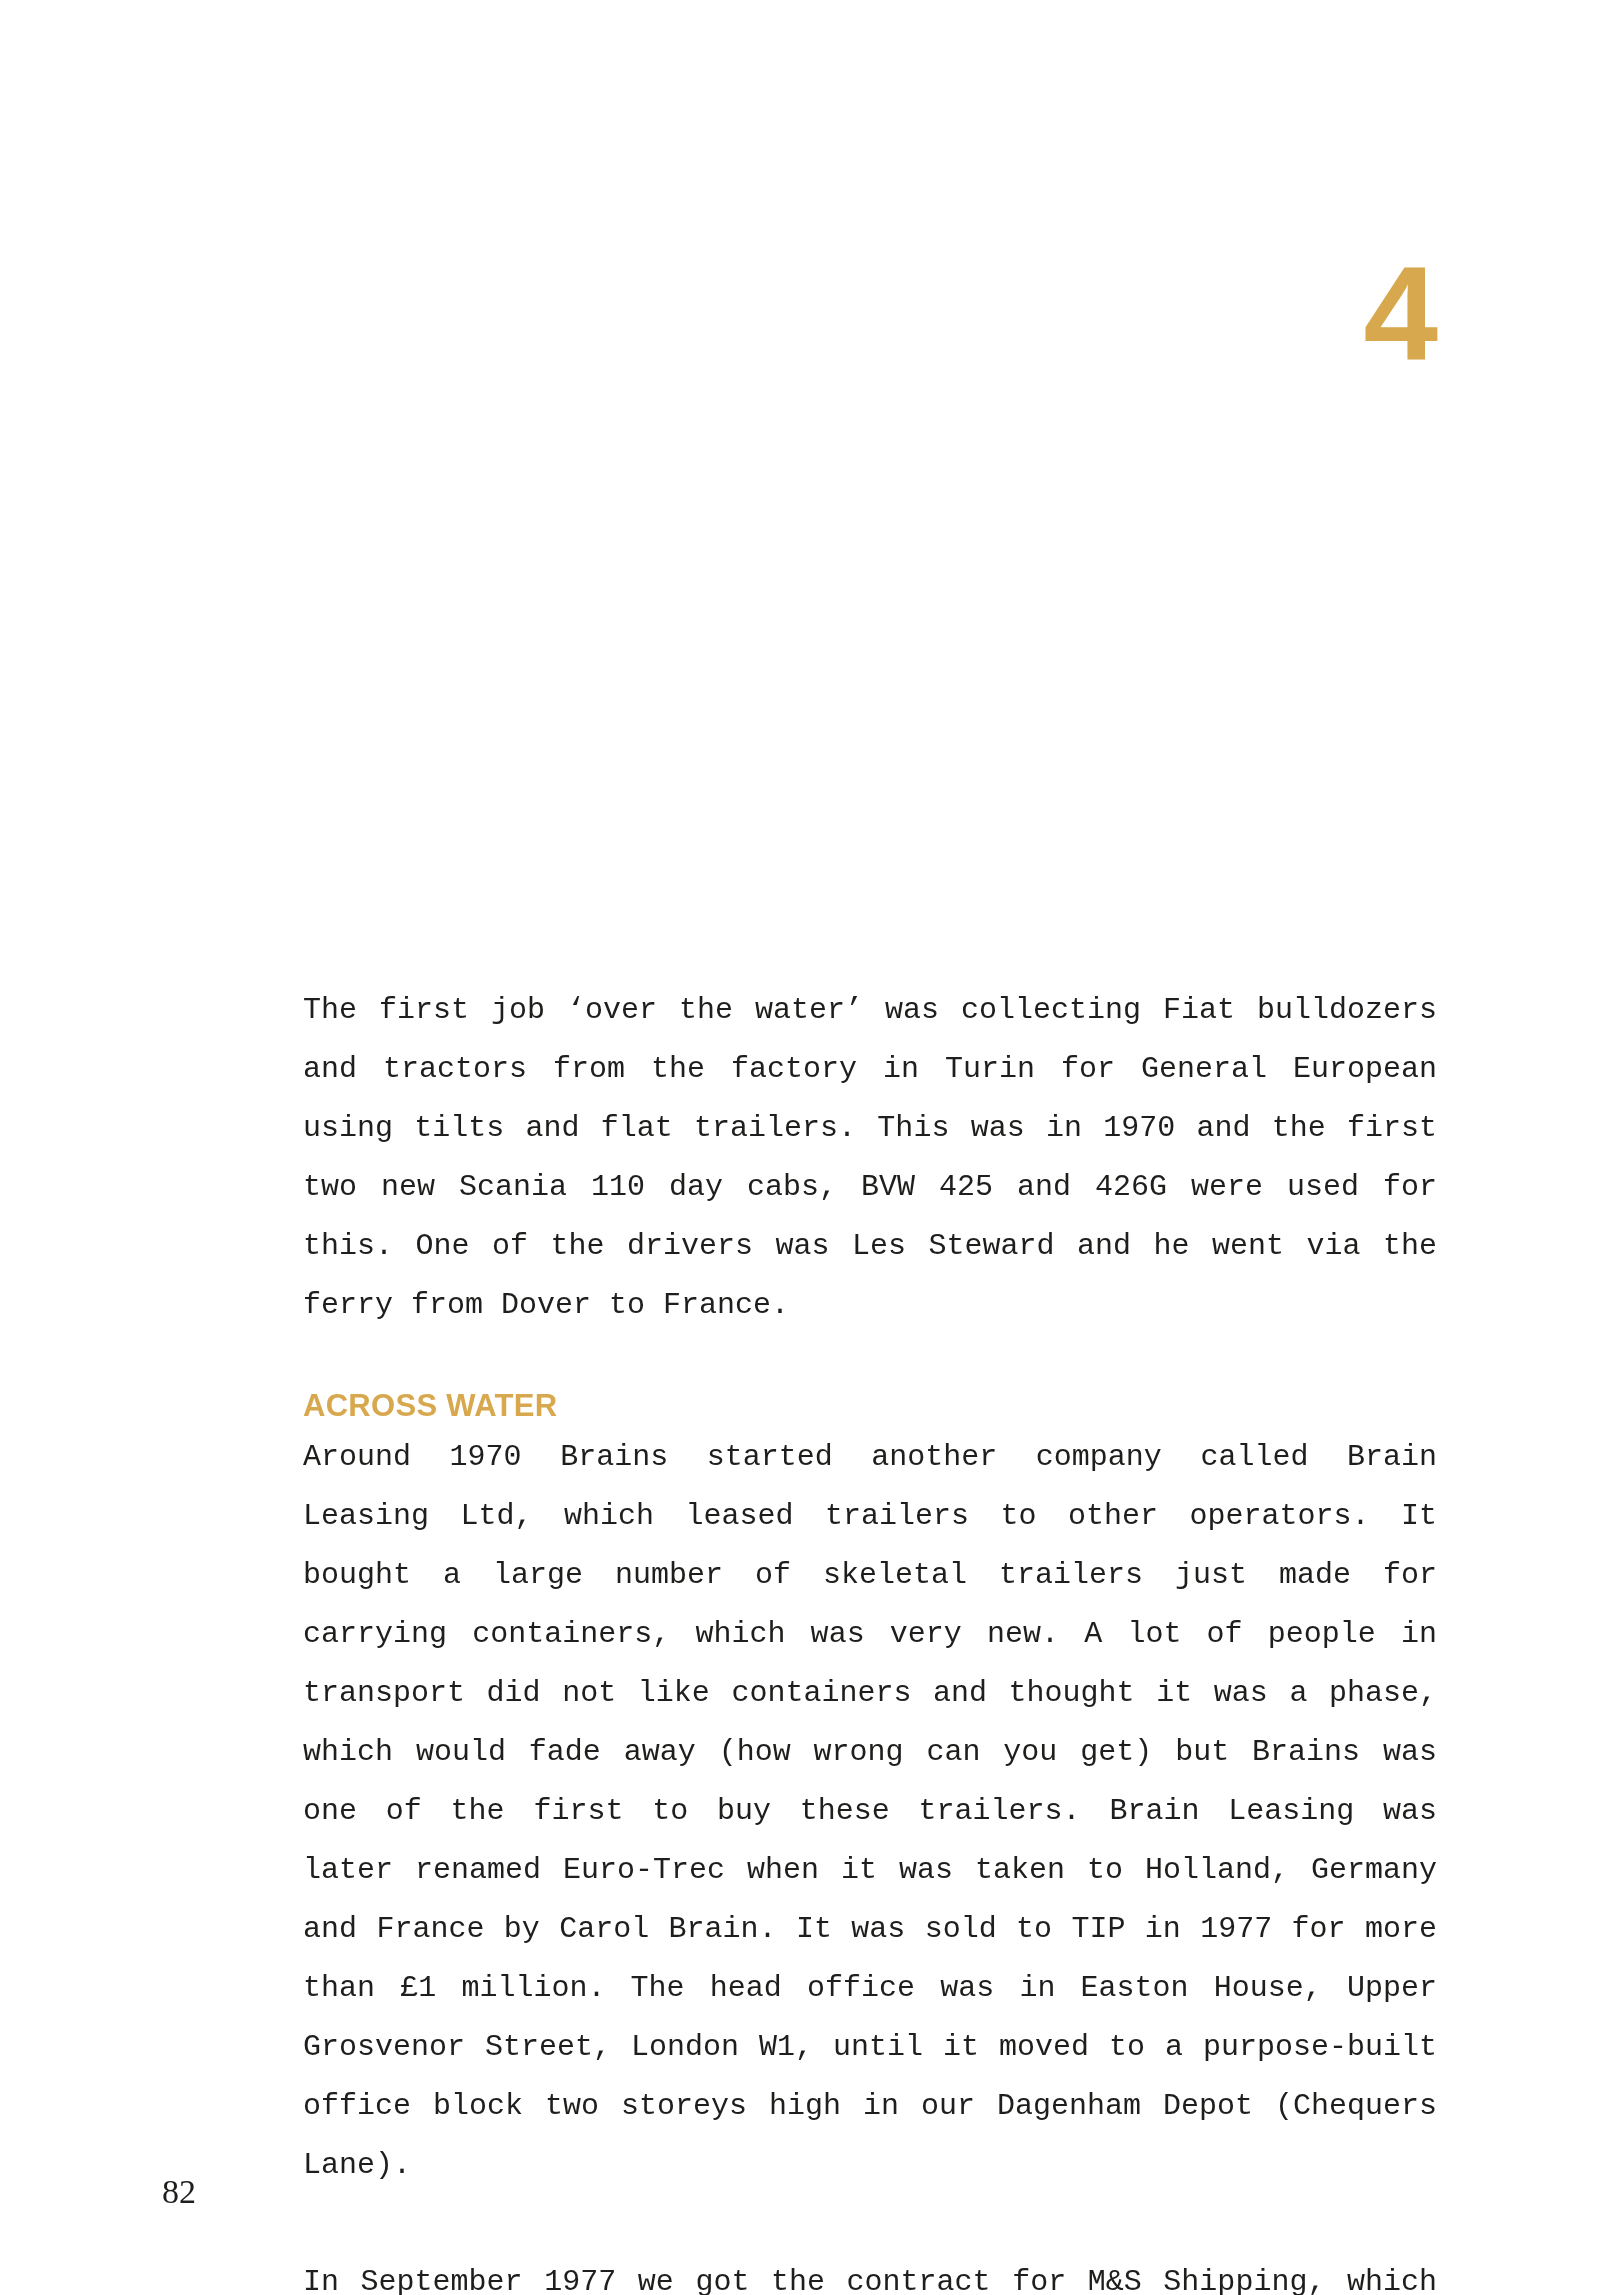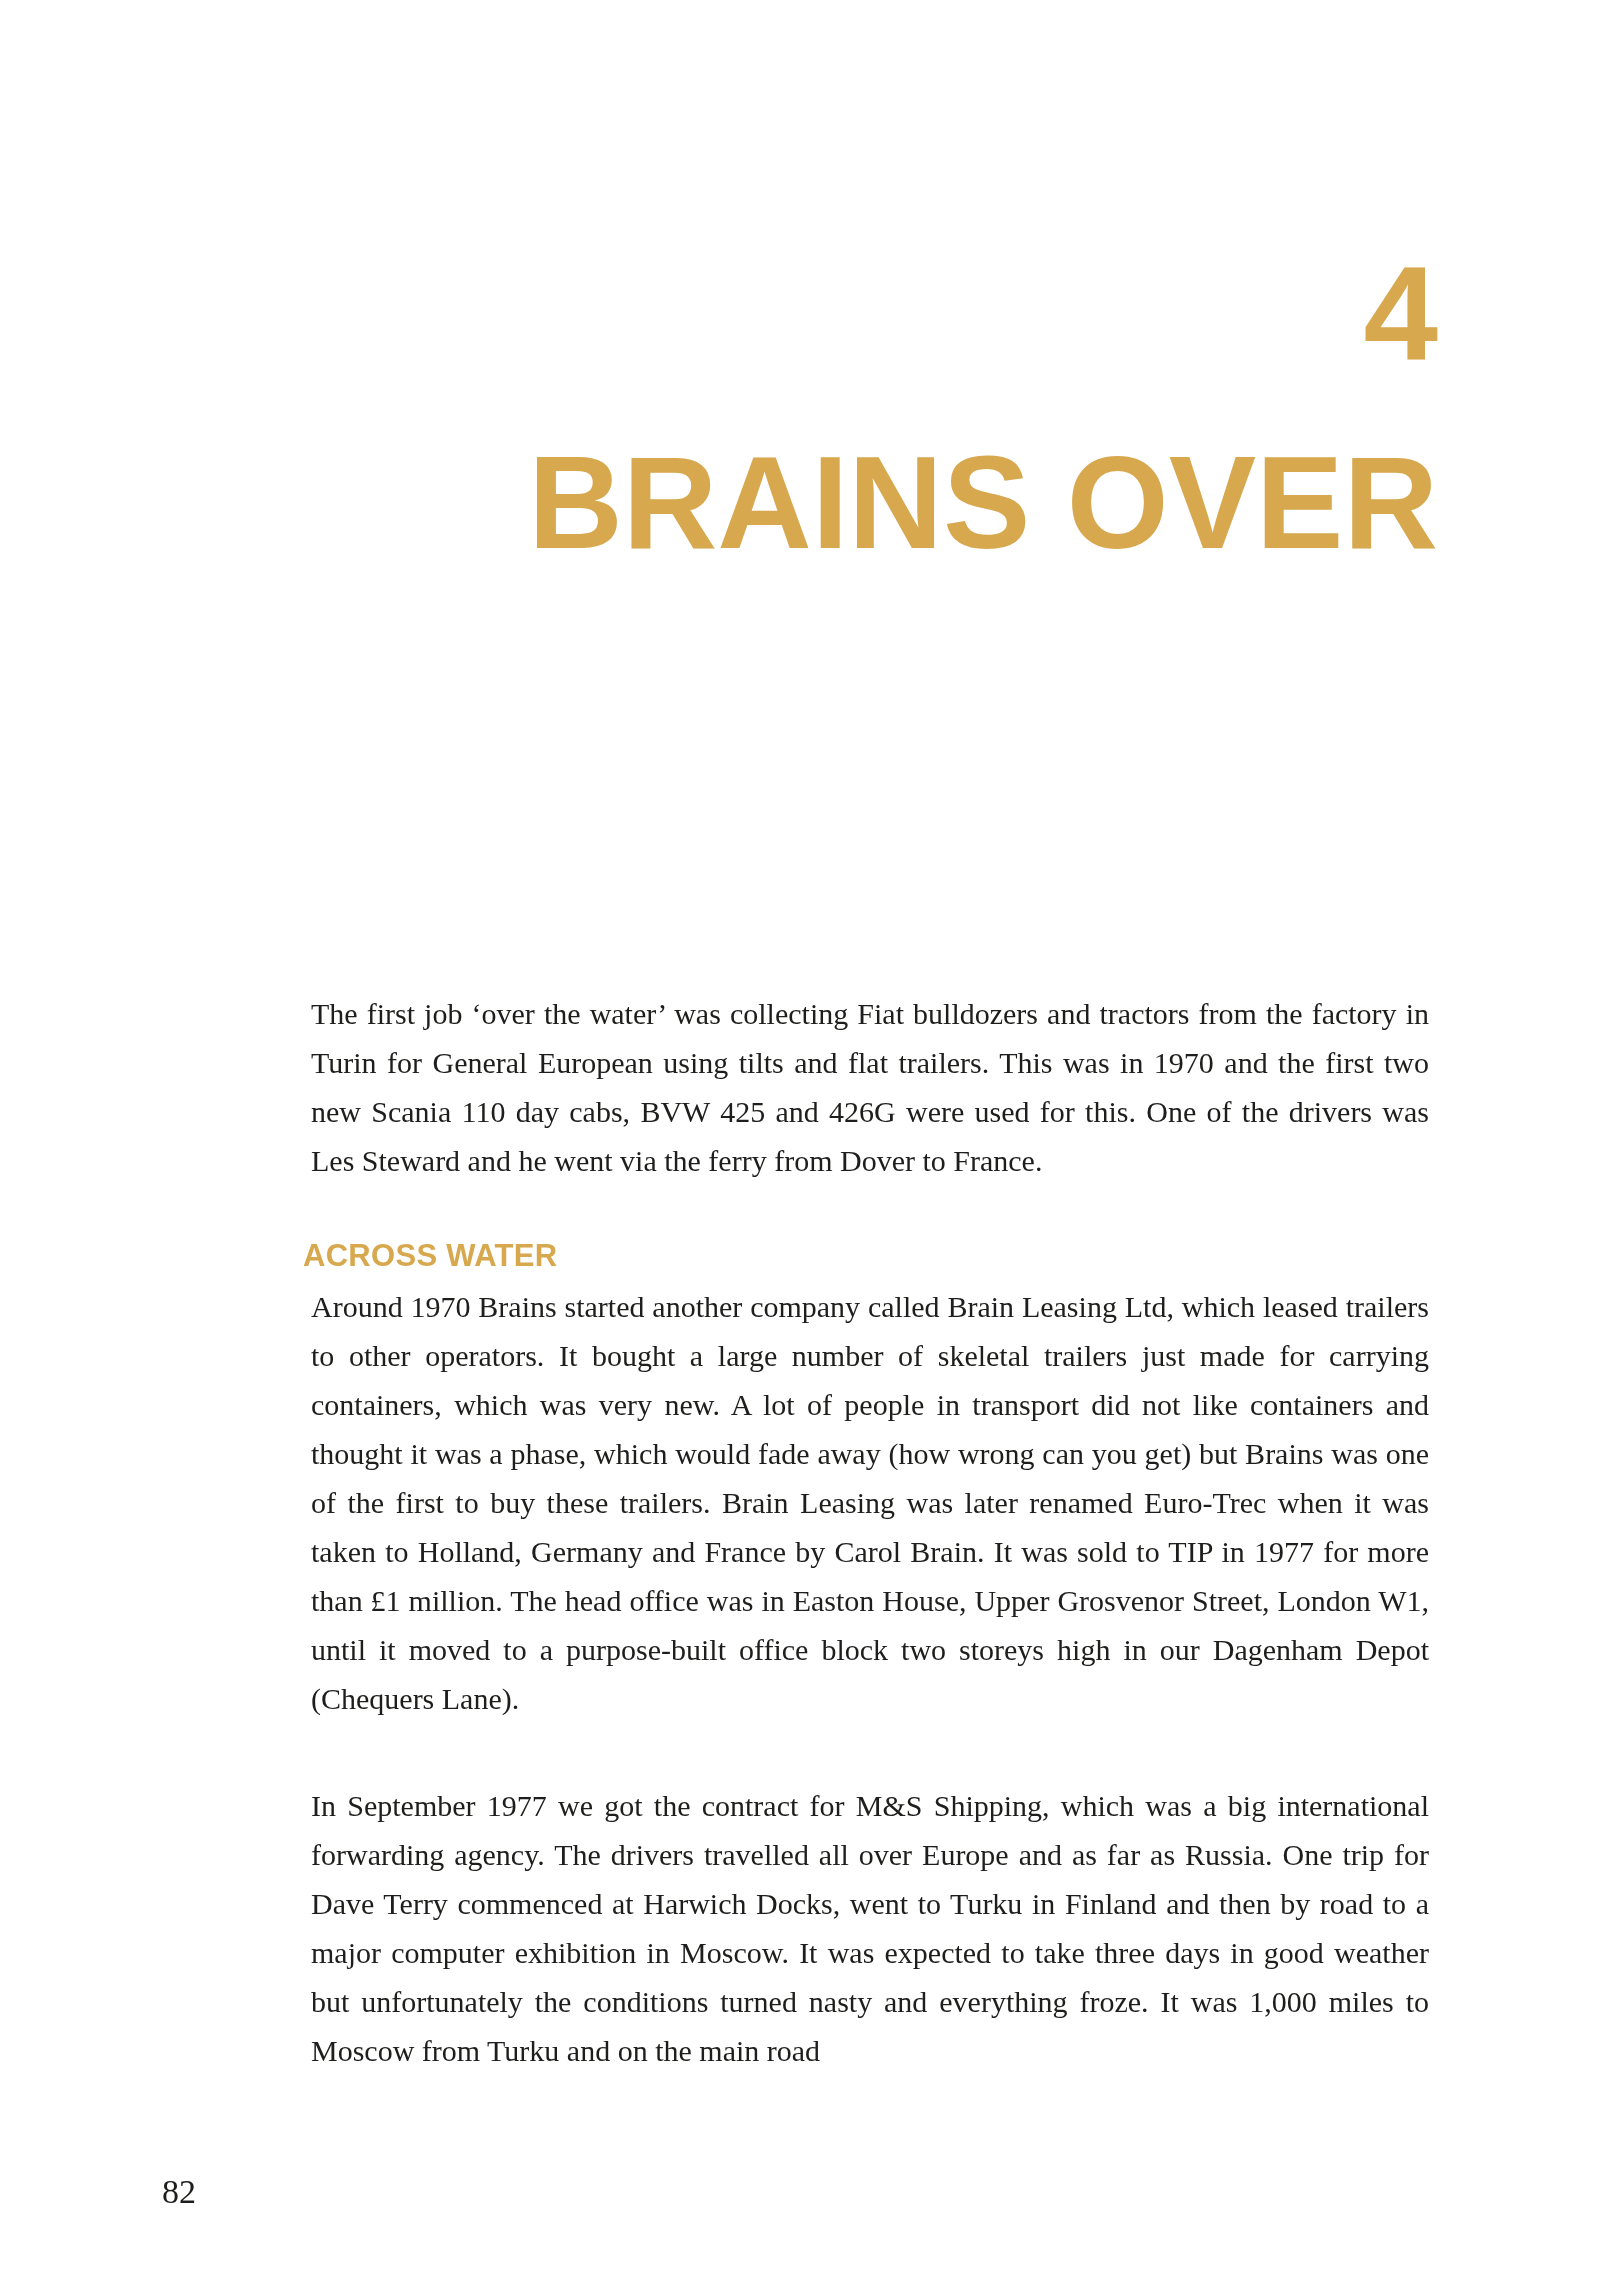--- a/index.html
+++ b/index.html
@@ -50,24 +50,24 @@
   .section-heading {
     margin: 0 0 3.9px 0;
     font-family: "Liberation Sans", sans-serif;
     font-weight: 700;
     font-size: 31px;
     line-height: 37px;
     letter-spacing: 0.3px;
     color: #D7A84E;
   }
   .section-body {
-    margin: 8px;
-    font-family: Liberation Serif, serif;
+    margin: 0;
+    font-family: Liberation Mono, monospace;
     font-size: 30px;
-    line-height: 49px;
+    line-height: 59px;
     color: #1E1E1C;
     text-align: justify;
   }
   .page-number {
     position: absolute;
     left: 162px;
     top: 2174px;
     font-family: "Liberation Serif", serif;
     font-size: 34px;
     line-height: 35px;
@@ -75,21 +75,20 @@
   }
 </style>
 </head>
 <body>
 
 <div class="page">
 
   <div class="chapter-number">4</div>
 
   <div class="chapter-title">
-    <div>BRAINS OVER</div>
   </div>
 
   <div class="content">
 
     <div class="section">
       <p class="section-body">The first job ‘over the water’ was collecting Fiat bulldozers and tractors from the factory in Turin for General European using tilts and flat trailers. This was in 1970 and the first two new Scania 110 day cabs, BVW 425 and 426G were used for this. One of the drivers was Les Steward and he went via the ferry from Dover to France.</p>
     </div>
 
     <div class="section gap-80">
       <h2 class="section-heading">ACROSS WATER</h2>

